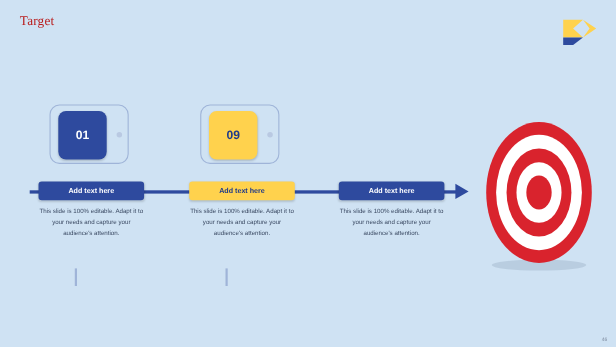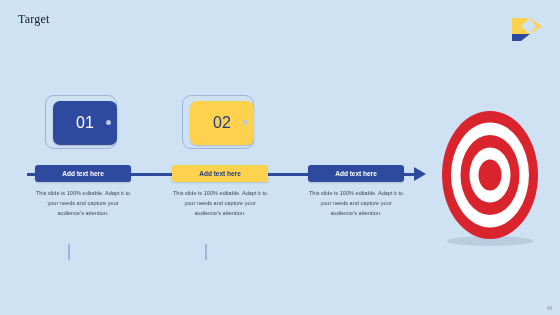--- a/index.html
+++ b/index.html
@@ -17,21 +17,21 @@
   .slide {
     position: absolute;
     inset: 0;
     background: #cfe2f3;
   }
   .title {
     position: absolute;
     left: 18px;
     top: 12px;
     font-size: 12px;
-    color: #0f172a;
+    color: #b91c1c;
     font-family: "Liberation Serif", serif;
     letter-spacing: 0.2px;
   }
   
   .deco {
     position: absolute;
     right: 16px;
     top: 14px;
     width: 34px;
     height: 30px;
@@ -70,28 +70,28 @@
     height: 54px;
     margin: 0 auto 0 10px;
     border: 1px solid #9fb4d8;
     border-radius: 9px;
     box-sizing: border-box;
   }
   .num-box {
     position: absolute;
     left: 7px;
     top: 5px;
-    width: 64px;
+    width: 44px;
     height: 44px;
     border-radius: 7px;
     display: flex;
     align-items: center;
     justify-content: center;
-    font-size: 16px;
-    font-weight: normal;
+    font-size: 11px;
+    font-weight: bold;
     color: #ffffff;
     box-shadow: 0 1px 2px rgba(0,0,0,0.18);
   }
   .num-box.blue { background: #2e4a9e; color: #ffffff; }
   .num-box.yellow { background: #ffd24d; color: #1f3a8a; }
   .dot {
     position: absolute;
     right: 5px;
     top: 24px;
     width: 5px;
@@ -193,21 +193,21 @@
       <div class="num-box blue">01</div>
       <div class="dot"></div>
     </div>
     <div class="connector"></div>
   </div>
   <div class="label-bar blue" style="left:35px;">Add text here</div>
   <div class="body-text" style="left:35px;">This slide is 100% editable. Adapt it to your needs and capture your audience's attention.</div>
 
   <div class="step step-2">
     <div class="num-frame">
-      <div class="num-box yellow">02</div>
+      <div class="num-box yellow">09</div>
       <div class="dot"></div>
     </div>
     <div class="connector"></div>
   </div>
   <div class="label-bar yellow" style="left:172px;">Add text here</div>
   <div class="body-text" style="left:172px;">This slide is 100% editable. Adapt it to your needs and capture your audience's attention.</div>
 
   <div class="label-bar blue" style="left:308px;">Add text here</div>
   <div class="body-text" style="left:308px;">This slide is 100% editable. Adapt it to your needs and capture your audience's attention.</div>
 

